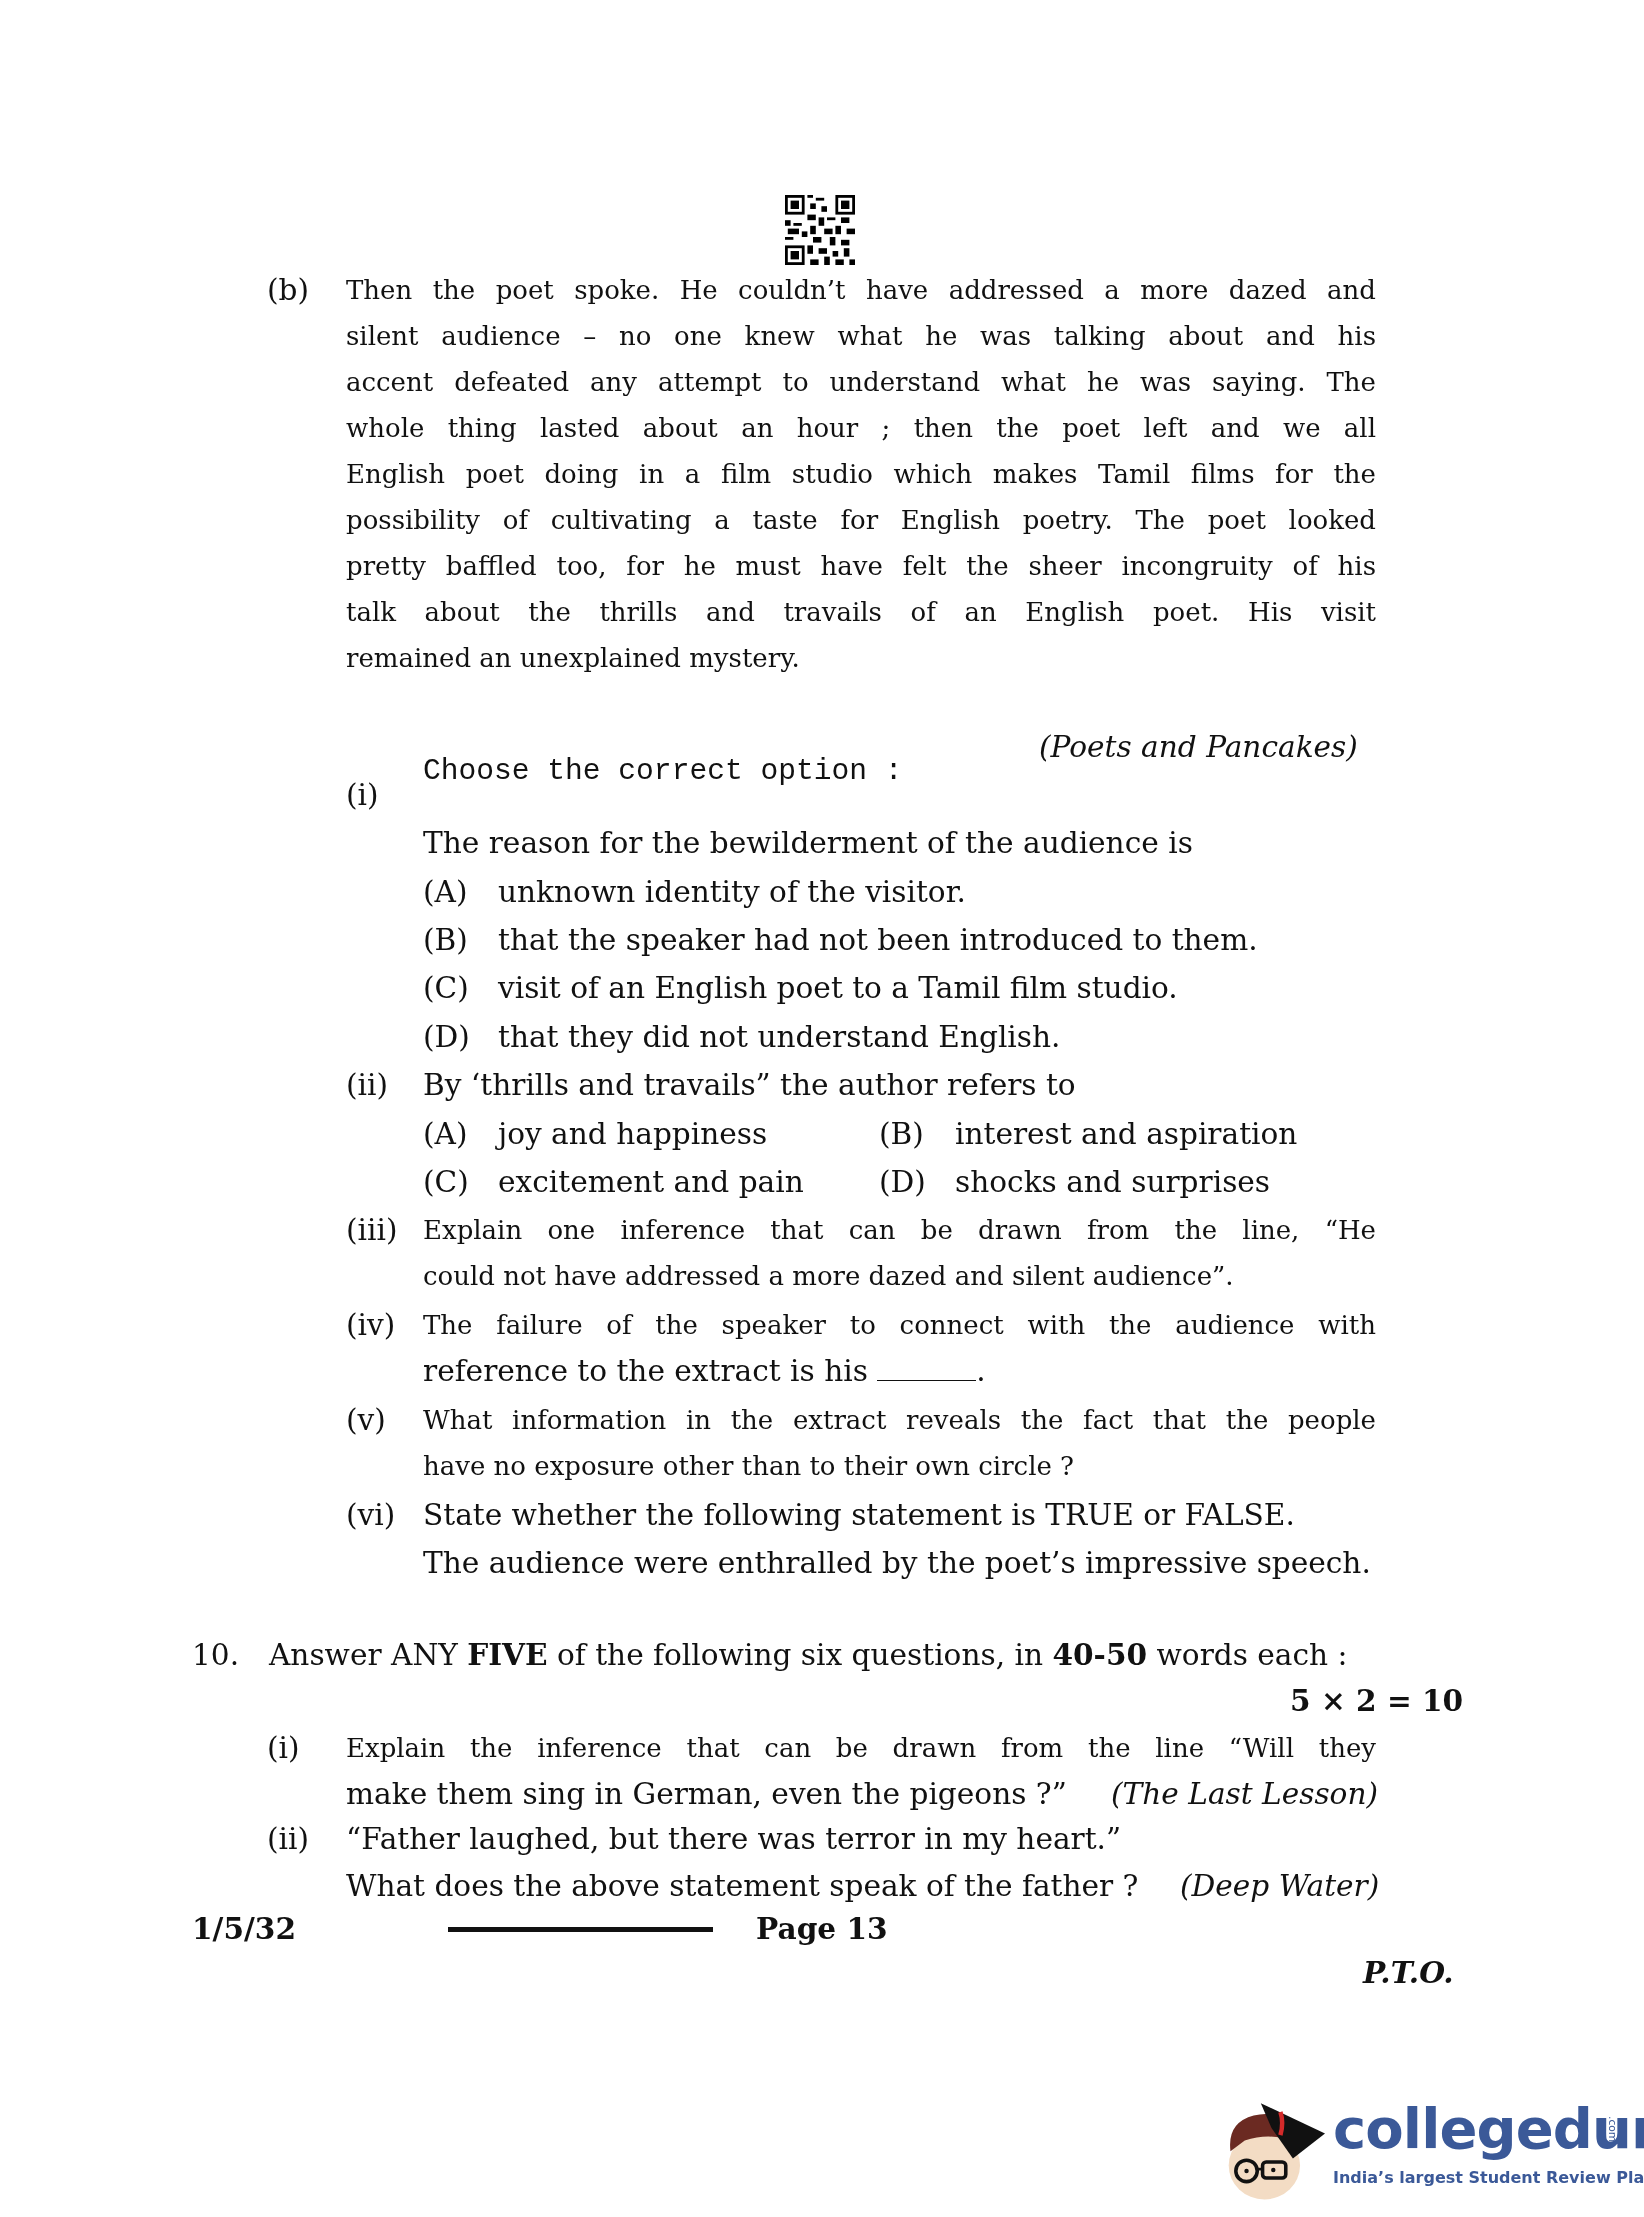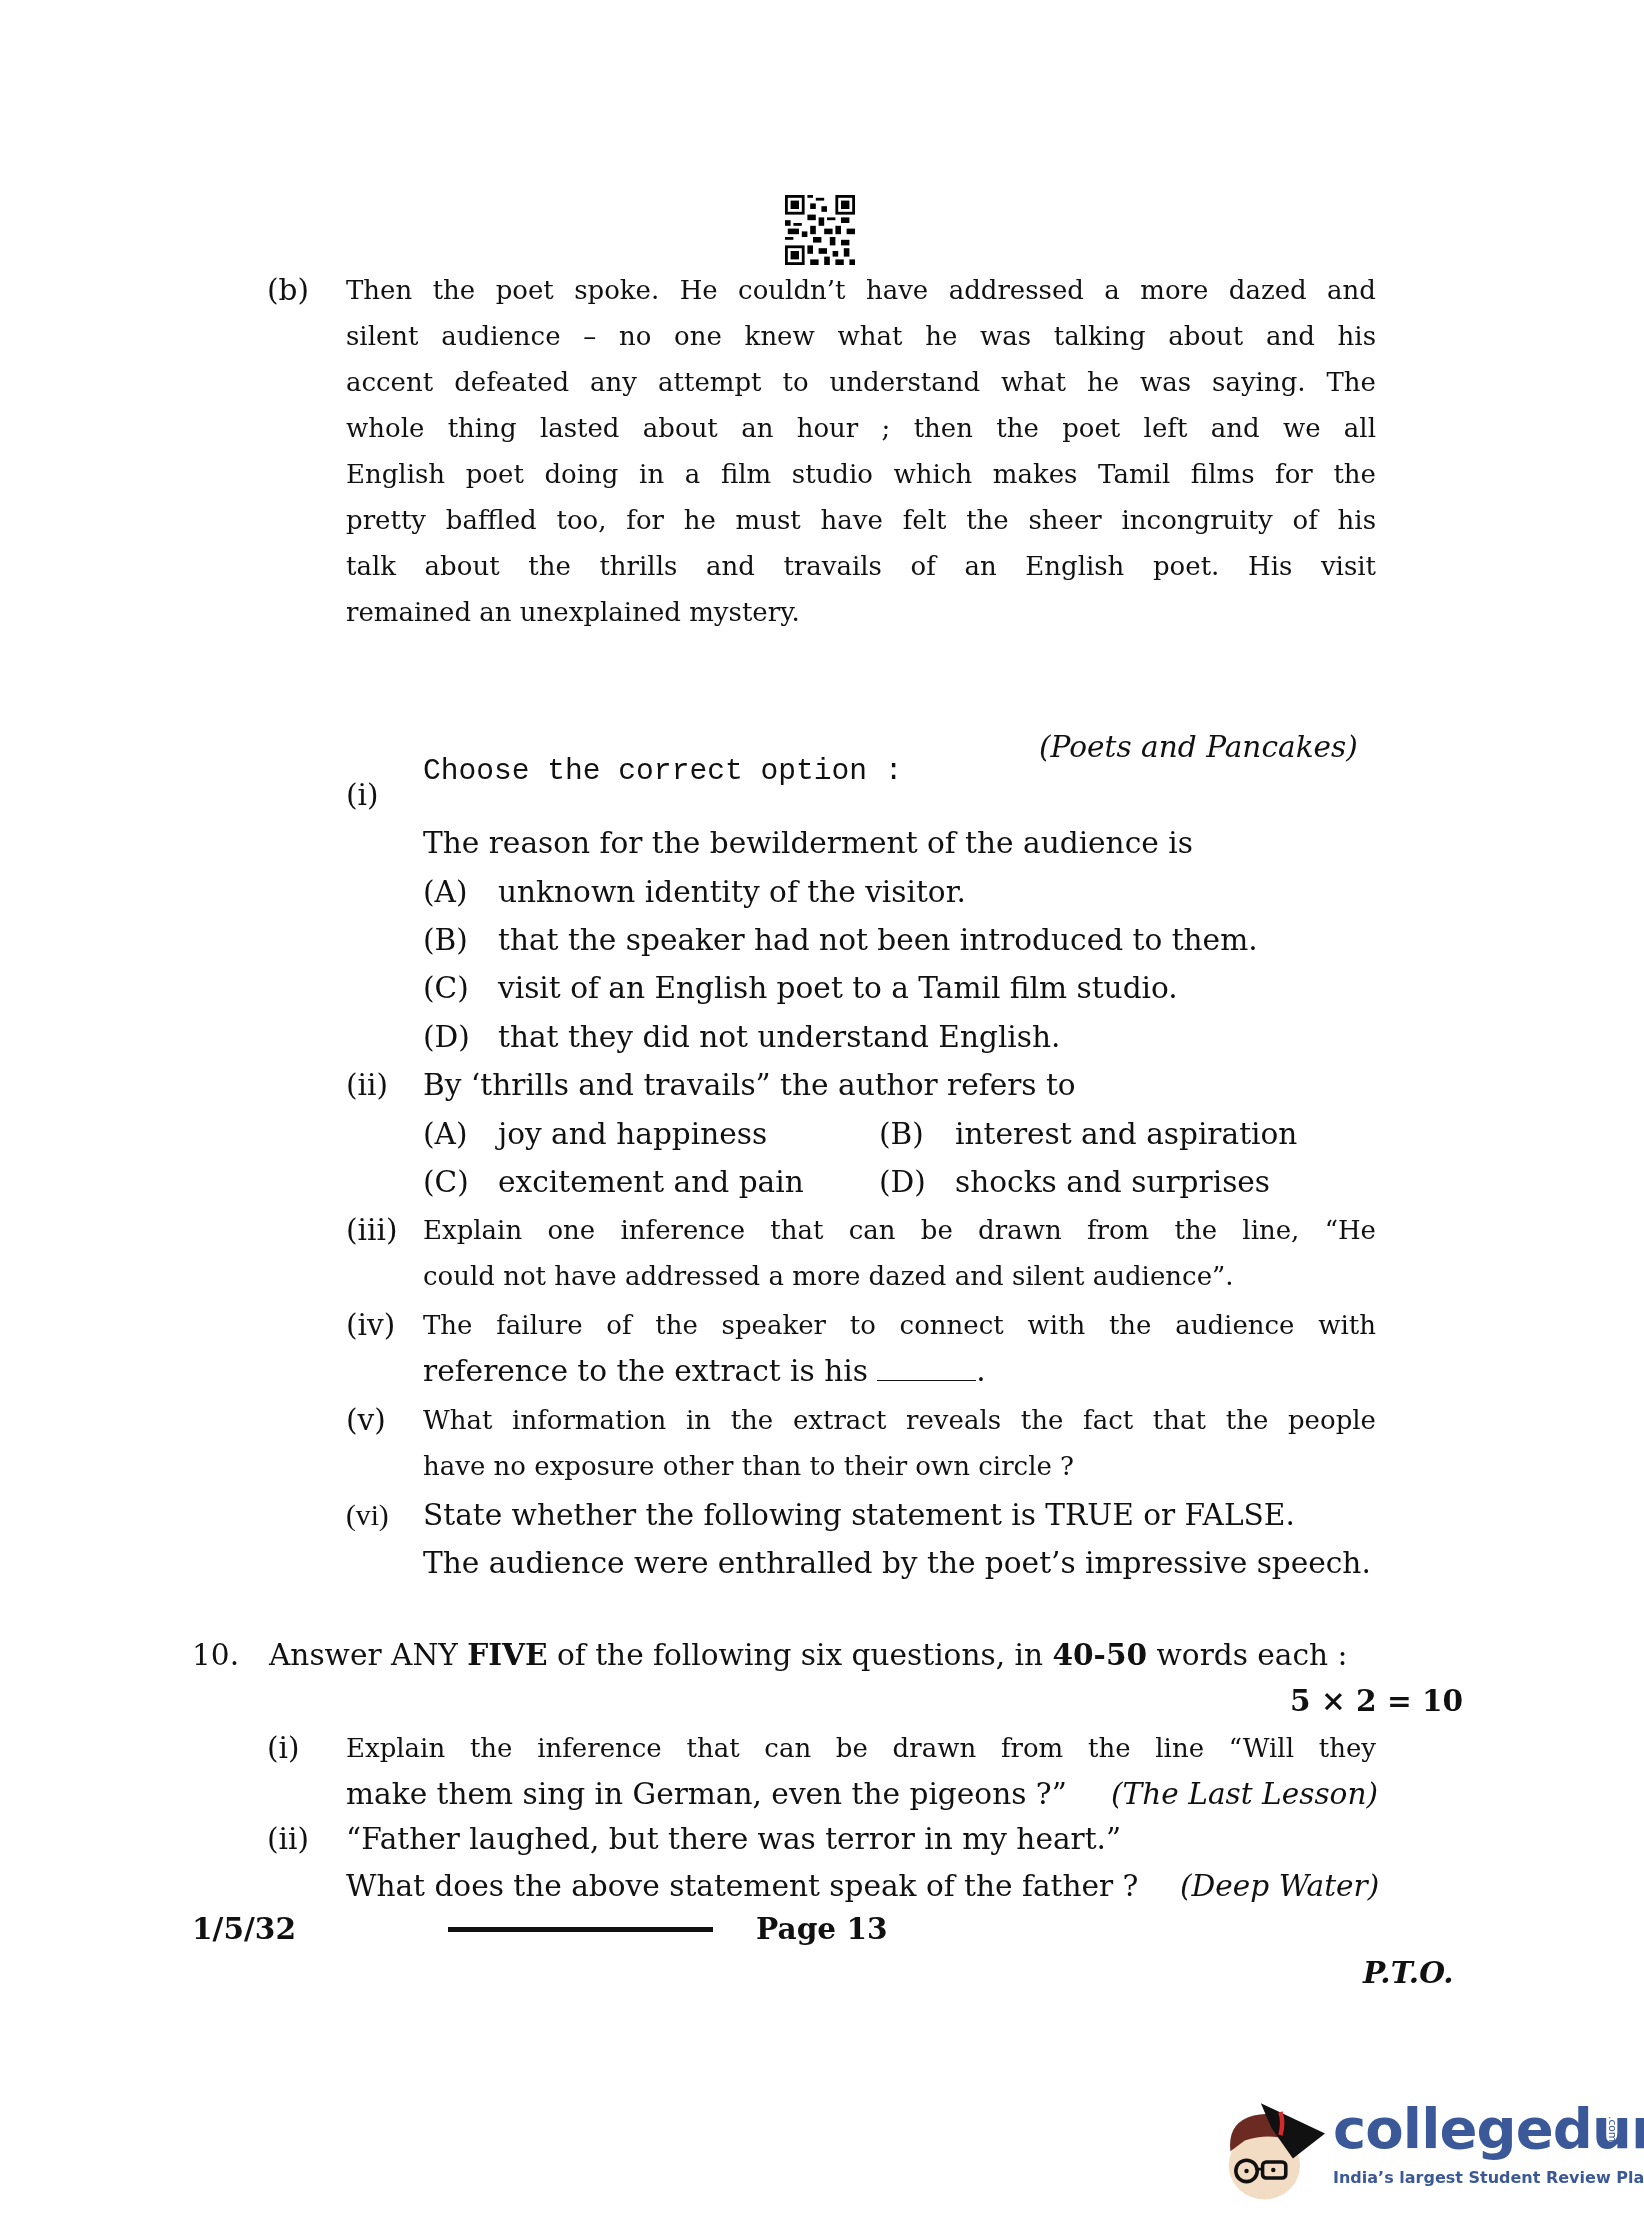--- a/index.html
+++ b/index.html
@@ -68,20 +68,21 @@
   </g>
 </svg>
 
 <div class="t" style="left:267px; top:267px;">(b)</div>
 <div class="para" style="top:267px;">
   <span class="ln">Then the poet spoke. He couldn’t have addressed a more dazed and</span>
   <span class="ln">silent audience – no one knew what he was talking about and his</span>
   <span class="ln">accent defeated any attempt to understand what he was saying. The</span>
   <span class="ln">whole thing lasted about an hour ; then the poet left and we all</span>
   <span class="ln">English poet doing in a film studio which makes Tamil films for the</span>
+  <span class="ln">possibility of cultivating a taste for English poetry. The poet looked</span>
   <span class="ln">pretty baffled too, for he must have felt the sheer incongruity of his</span>
   <span class="ln">talk about the thrills and travails of an English poet. His visit</span>
   <span class="ln last">remained an unexplained mystery.</span>
 </div>
 <div class="t ital" style="left:1039px; top:724px;">(Poets and Pancakes)</div>
 
 <div class="t" style="left:346px; top:772px;">(i)</div>
 <div class="t" style="left:423px; top:748px;font-family:Liberation Mono, monospace;">Choose the correct option :</div>
 <div class="t" style="left:423px; top:820px;">The reason for the bewilderment of the audience is</div>
 <div class="t" style="left:423px; top:869px;">(A)</div>
@@ -118,21 +119,21 @@
   <span>reference to the extract is his</span>
   <span class="blank"></span><span>.</span>
 </div>
 
 <div class="t" style="left:346px; top:1397px;">(v)</div>
 <div class="para" style="left:423px; width:953px; top:1397px;">
   <span class="ln">What information in the extract reveals the fact that the people</span>
   <span class="ln last">have no exposure other than to their own circle ?</span>
 </div>
 
-<div class="t" style="left:346px; top:1492px;font-family:Liberation Serif, serif;">(vi)</div>
+<div class="t" style="left:346px; top:1492px;">(vi)</div>
 <div class="t" style="left:423px; top:1492px;">State whether the following statement is TRUE or FALSE.</div>
 <div class="t" style="left:423px; top:1540px;">The audience were enthralled by the poet’s impressive speech.</div>
 
 <div class="t" style="left:192px; top:1632px;">10.</div>
 <div class="t" style="left:269px; top:1632px;"><span>Answer ANY </span><span class="bold">FIVE</span><span> of the following six questions, in </span><span class="bold">40-50</span><span> words each :</span></div>
 <div class="t bold" style="left:1290px; top:1678px;">5 × 2 = 10</div>
 
 <div class="t" style="left:267px; top:1725px;">(i)</div>
 <div class="para" style="left:346px; width:1030px; top:1725px;">
   <span class="ln">Explain the inference that can be drawn from the line “Will they</span>

